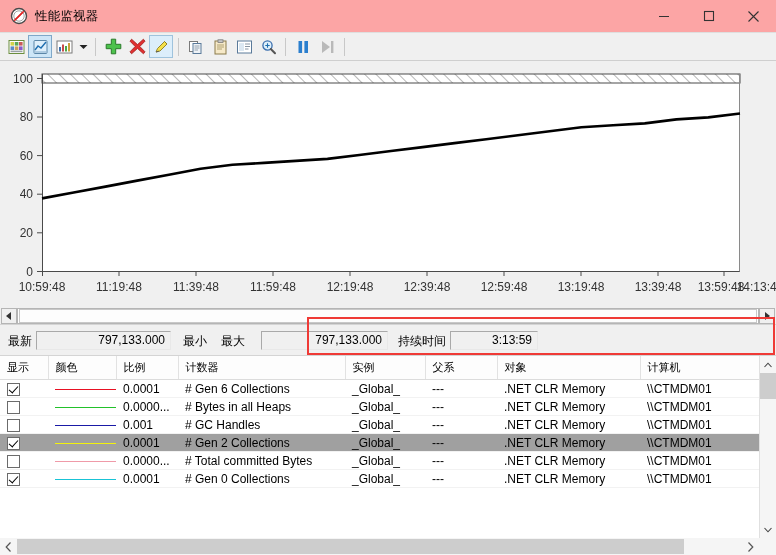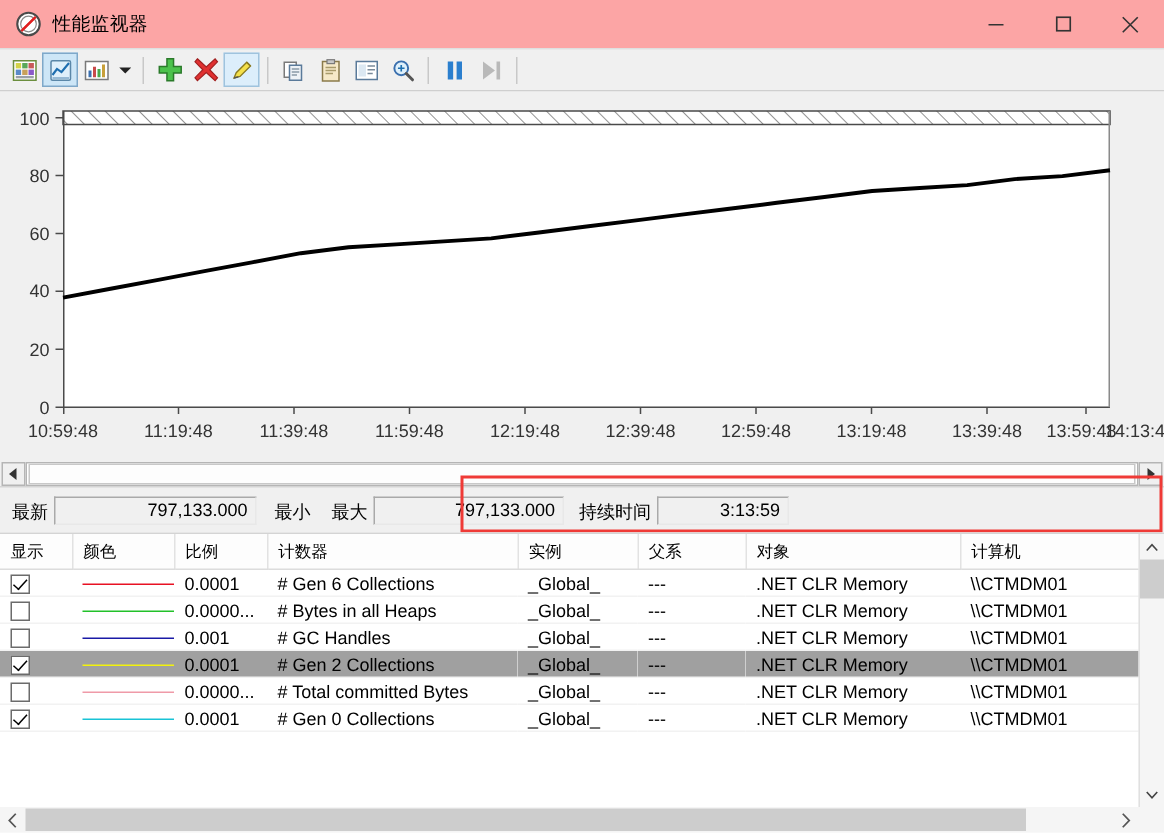--- a/index.html
+++ b/index.html
@@ -295,21 +295,21 @@
   </div>
 
   <div class="statsbar">
     <div class="stat" style="margin-left:2px;">
       <span class="lbl">最新</span>
       <span class="valbox" style="width:135px;">797,133.000</span>
     </div>
     <div class="stat" style="margin-left:6px;gap:48px;">
       <span class="lbl">最小</span>
     </div>
-    <div class="stat" style="margin-left:4px;">
+    <div class="stat" style="margin-left:4px;gap:12px;">
       <span class="lbl">最大</span>
       <span class="valbox" style="width:127px;">797,133.000</span>
     </div>
     <div class="stat" style="margin-left:4px;">
       <span class="lbl">持续时间</span>
       <span class="valbox" style="width:88px;">3:13:59</span>
     </div>
     <div class="redbox" style="left:307px;top:-8px;width:468px;height:38px;"></div>
   </div>
 

